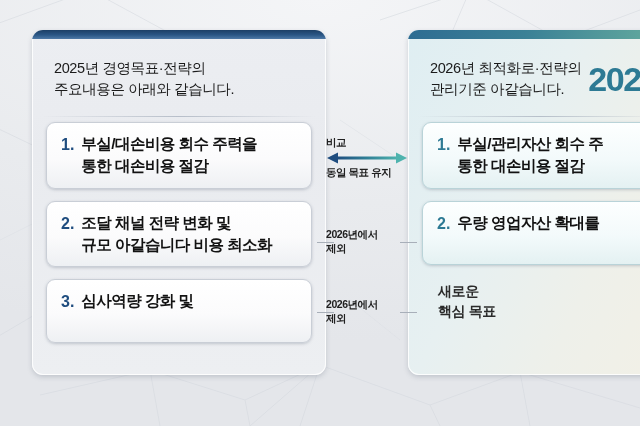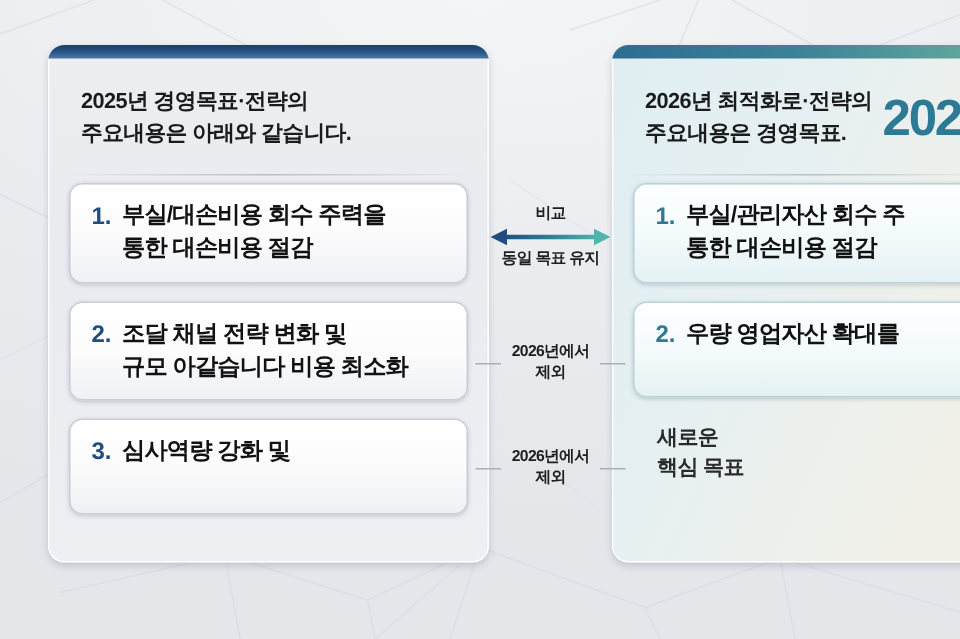--- a/index.html
+++ b/index.html
@@ -79,21 +79,21 @@
     width: 100%;
     height: 70px;
     box-sizing: border-box;
     padding: 9px 14px 0 22px;
     display: flex;
     align-items: center;
     justify-content: space-between;
   }
   .header-lines {
     font-size: 14.5px;
-    font-weight: bold;
+    font-weight: normal;
     line-height: 1.42;
     color: #1b1b1b;
     letter-spacing: -0.4px;
     white-space: nowrap;
   }
   .header-year {
     font-size: 34px;
     font-weight: bold;
     letter-spacing: -1.5px;
     line-height: 1;
@@ -175,21 +175,20 @@
     position: absolute;
     left: 326px;
     top: 30px;
     width: 82px;
     height: 345px;
   }
 
   .conn-group {
     position: absolute;
     width: 100%;
-    text-align: center;
   }
   .conn-label {
     font-size: 10.5px;
     font-weight: bold;
     color: #202020;
     letter-spacing: -0.45px;
     line-height: 1.32;
     white-space: nowrap;
   }
 
@@ -291,21 +290,21 @@
 
     </div>
   </div>
 
   <div class="panel" id="panel-right">
     <div class="panel-topbar"></div>
 
     <div class="panel-header">
       <div class="header-lines">
         <div>2026년 최적화로·전략의</div>
-        <div>주요내용은 경영목표.</div>
+        <div>관리기준 아같습니다.</div>
       </div>
       <div class="header-year">2026</div>
     </div>
 
     <div class="header-sep"></div>
 
     <div class="items">
 
       <div class="item-box">
         <span class="item-num">1.</span>

